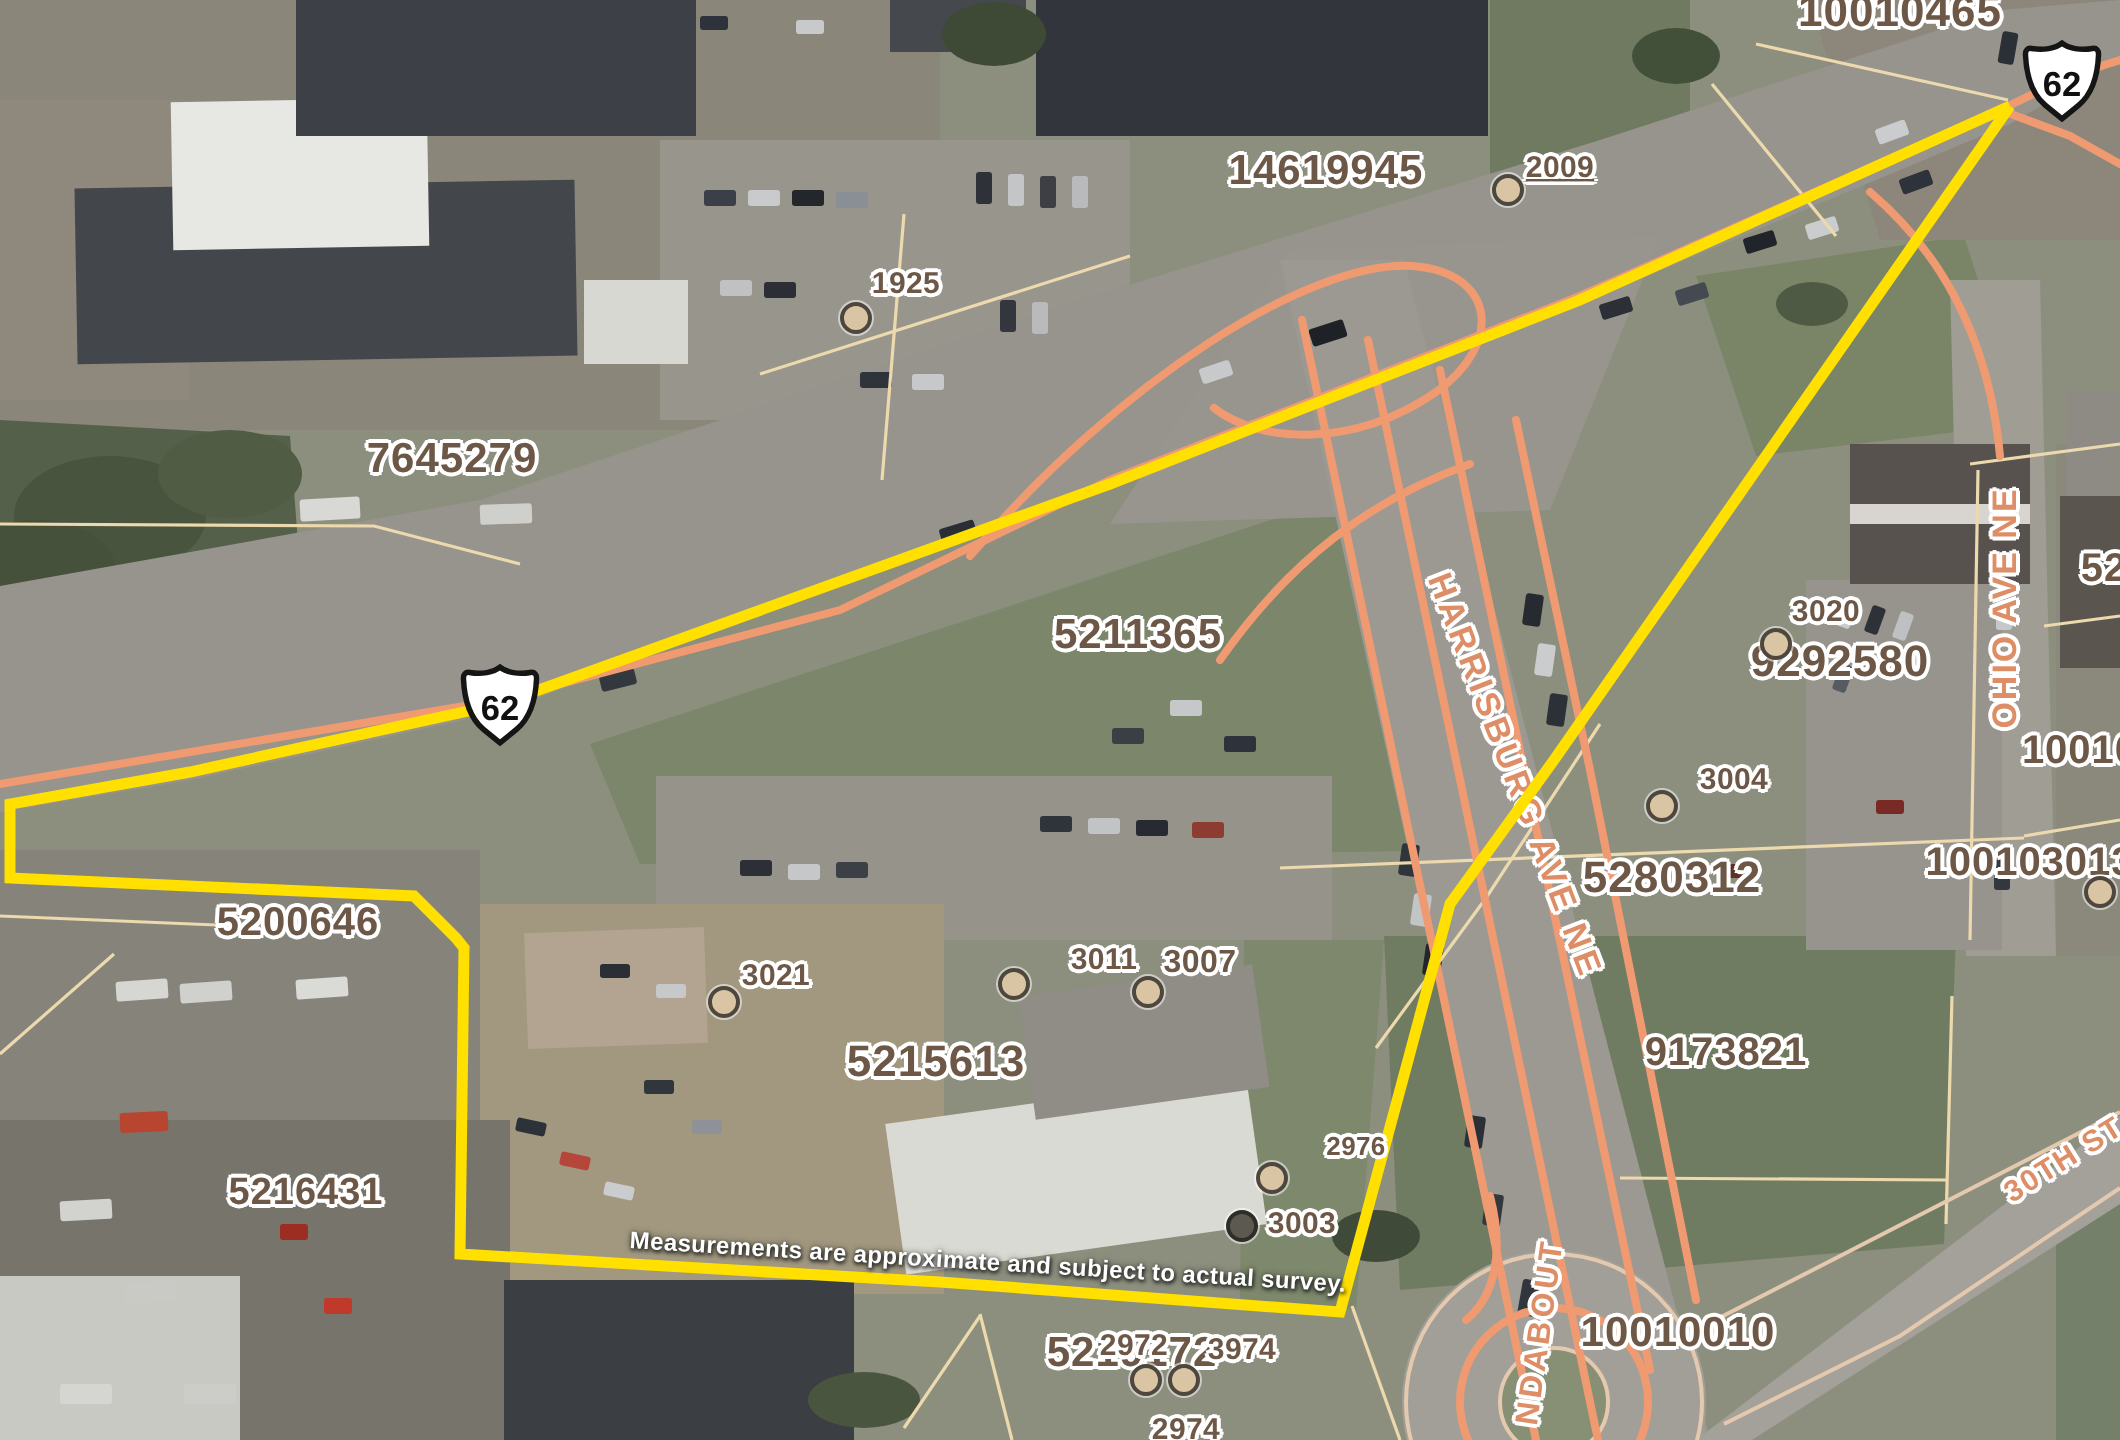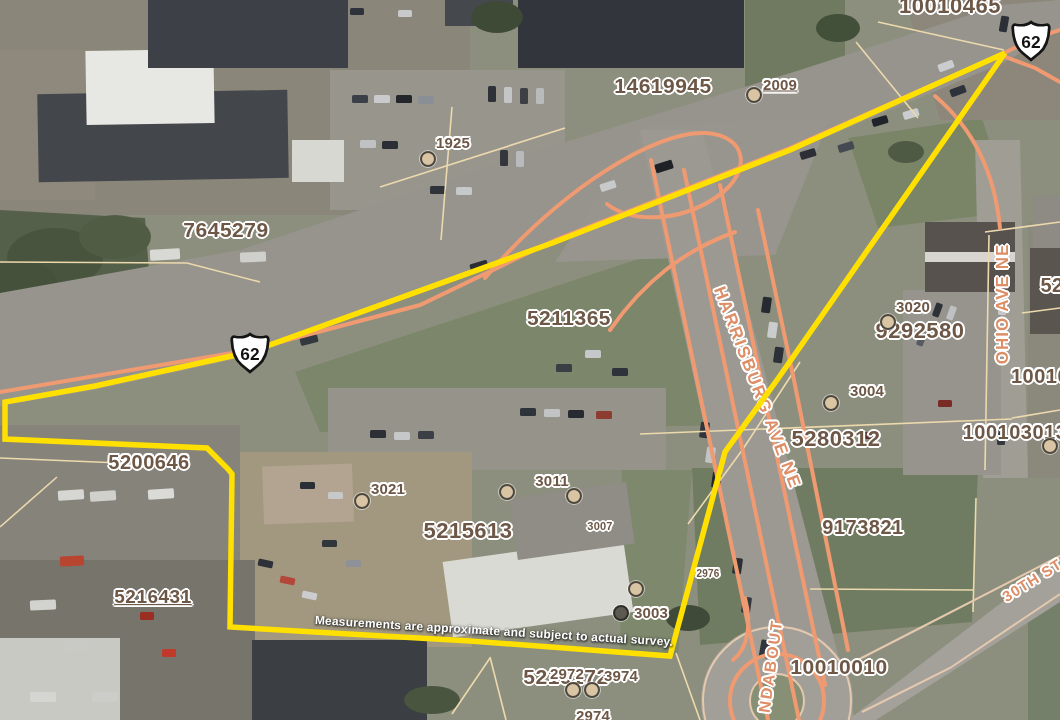--- a/index.html
+++ b/index.html
@@ -201,41 +201,41 @@
   <div id="labels" class="layer">
       <div class="plabel" style="left: 950px; top: 6px; font-size: 22px;">10010465</div>
       <div class="plabel" style="left: 663px; top: 86px; font-size: 21px;">14619945</div>
       <div class="plabel" style="left: 226px; top: 230px; font-size: 21px;">7645279</div>
       <div class="plabel" style="left: 569px; top: 318px; font-size: 21px;">5211365</div>
       <div class="plabel" style="left: 920px; top: 331px; font-size: 22px;">9292580</div>
       <div class="plabel" style="left: 836px; top: 439px; font-size: 22px;">5280312</div>
       <div class="plabel" style="left: 149px; top: 462px; font-size: 20px;">5200646</div>
       <div class="plabel" style="left: 468px; top: 531px; font-size: 22px;">5215613</div>
       <div class="plabel" style="left: 863px; top: 527px; font-size: 20px;">9173821</div>
-      <div class="plabel" style="left: 153px; top: 597px; font-size: 19px; text-decoration: underline;">5216431</div>
+      <div class="plabel" style="left: 153px; top: 597px; font-size: 19px;">5216431</div>
       <div class="plabel" style="left: 819px; top: 667px; font-size: 21px; margin-left: 20px;">10010010</div>
       <div class="plabel" style="left: 566px; top: 677px; font-size: 21px;">5219172</div>
       <div class="plabel" style="left: 1052px; top: 285px; font-size: 20px;">52</div>
       <div class="plabel" style="left: 1040px; top: 376px; font-size: 20px;">10010</div>
       <div class="plabel" style="left: 1015px; top: 432px; font-size: 20px;">100103013</div>
       <div class="plabel alabel" style="left: 780px; top: 84px; font-size: 15px; text-decoration: underline;">2009</div>
       <div class="dot" style="left: 754px; top: 95px;"></div>
       <div class="plabel alabel" style="left: 453px; top: 142px; font-size: 15px;">1925</div>
       <div class="dot" style="left: 428px; top: 159px;"></div>
       <div class="plabel alabel" style="left: 913px; top: 306px; font-size: 15px;">3020</div>
       <div class="dot" style="left: 888px; top: 322px;"></div>
       <div class="plabel alabel" style="left: 857px; top: 390px; font-size: 15px; padding-left: 20px;">3004</div>
       <div class="dot" style="left: 831px; top: 403px;"></div>
       <div class="plabel alabel" style="left: 388px; top: 488px; font-size: 15px;">3021</div>
       <div class="dot" style="left: 362px; top: 501px;"></div>
       <div class="plabel alabel" style="left: 528px; top: 480px; font-size: 15px; margin-left: 24px;">3011</div>
       <div class="dot" style="left: 507px; top: 492px;"></div>
-      <div class="plabel alabel" style="left: 600px; top: 482px; font-size: 11px; margin-top: 44px;">3007</div>
+      <div class="plabel alabel" style="left: 600px; top: 482px; font-size: 16px;">3007</div>
       <div class="dot" style="left: 574px; top: 496px;"></div>
-      <div class="plabel alabel" style="left: 692px; top: 573px; font-size: 10px; padding-left: 32px;">2976</div>
+      <div class="plabel alabel" style="left: 662px; top: 573px; font-size: 13px; padding-left: 32px;">2976</div>
       <div class="dot" style="left: 636px; top: 589px;"></div>
       <div class="plabel alabel" style="left: 651px; top: 612px; font-size: 15px;">3003</div>
       <div class="dot dark" style="left: 621px; top: 613px;"></div>
       <div class="plabel alabel" style="left: 567px; top: 673px; font-size: 15px;">2972</div>
       <div class="dot" style="left: 573px; top: 690px;"></div>
       <div class="plabel alabel" style="left: 621px; top: 675px; font-size: 15px;">3974</div>
       <div class="dot" style="left: 592px; top: 690px;"></div>
       <div class="plabel alabel" style="left: 593px; top: 715px; font-size: 15px;">2974</div>
       <div class="dot" style="left: 1050px; top: 446px;"></div>
       <div class="shield" style="left: 250px; top: 355px;"><svg viewBox="0 0 40 40" width="46" height="42">

